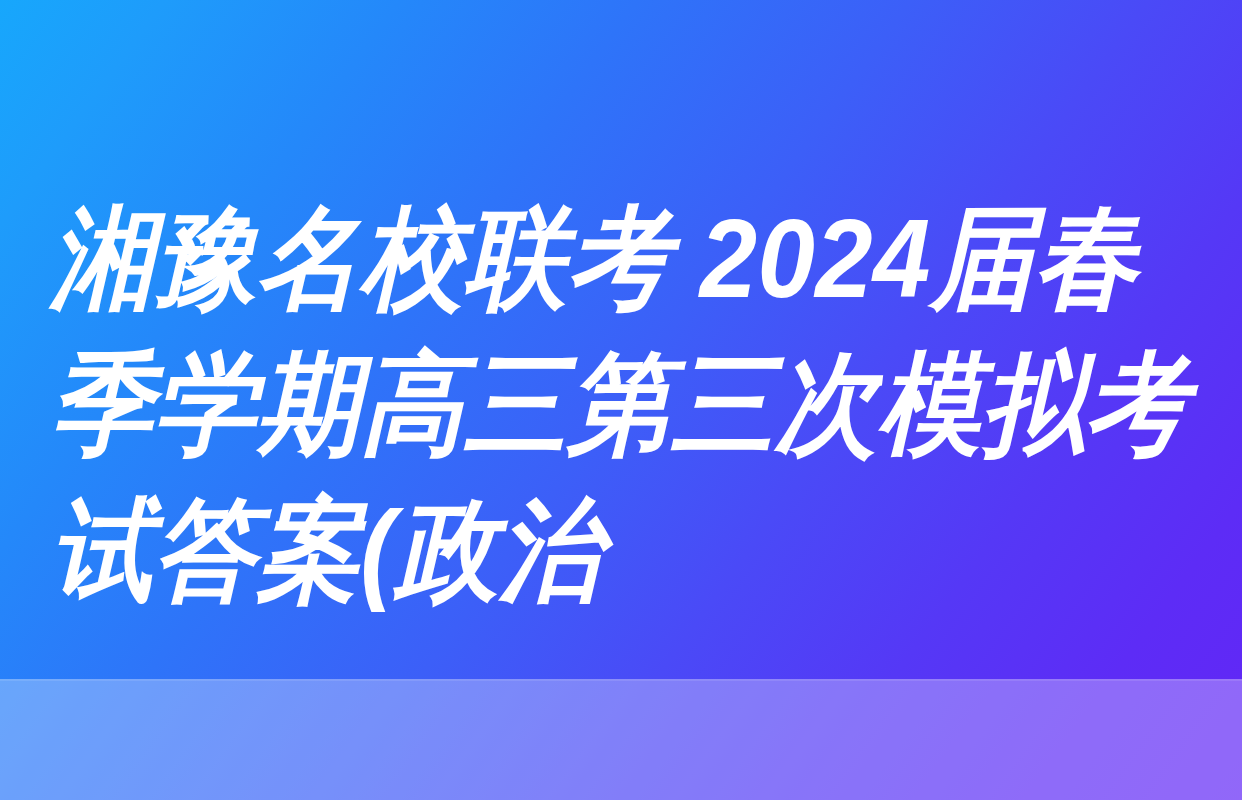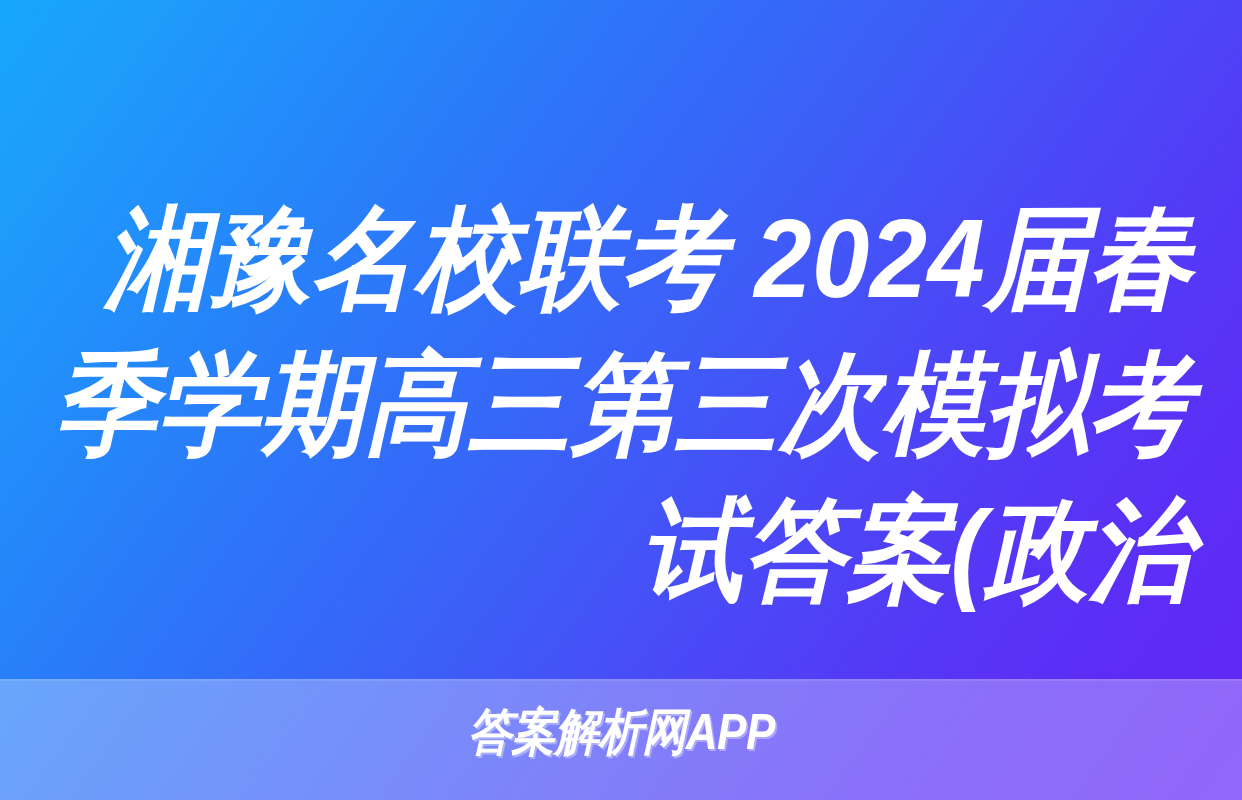--- a/index.html
+++ b/index.html
@@ -32,21 +32,21 @@
         #5D2CF6 88%,
         #6226F6 100%);
   }
 
   
   .headline {
     position: absolute;
     left: 0;
     top: 186px;
     width: 1242px;
-    text-align: right;
+    text-align: left;
     color: #FFFFFF;
     font-weight: 700;
     font-style: italic;
     font-size: 112px;
     line-height: 146px;
     letter-spacing: 0.5px;
     white-space: nowrap;
     -webkit-font-smoothing: antialiased;
   }
   .headline .line {
@@ -102,17 +102,14 @@
 <div id="poster">
 
   <div class="headline">
     <span class="line">湘豫名校联考 2024届春</span>
     <span class="line">季学期高三第三次模拟考</span>
     <span class="line">试答案(政治</span>
   </div>
 
   <div class="footer-band"></div>
 
-  <div class="watermark">
-    <span class="wm-text">答案解析网APP</span>
-  </div>
 
 </div>
 
 </body></html>

